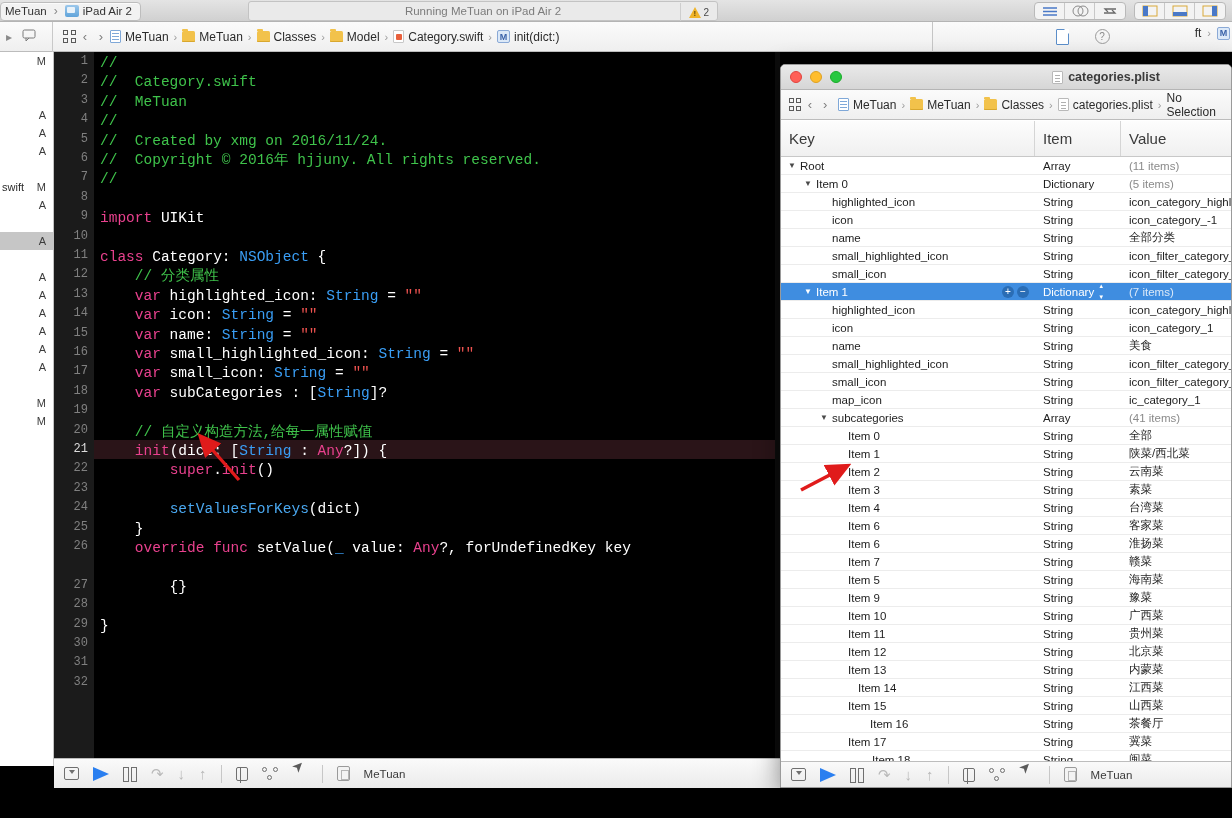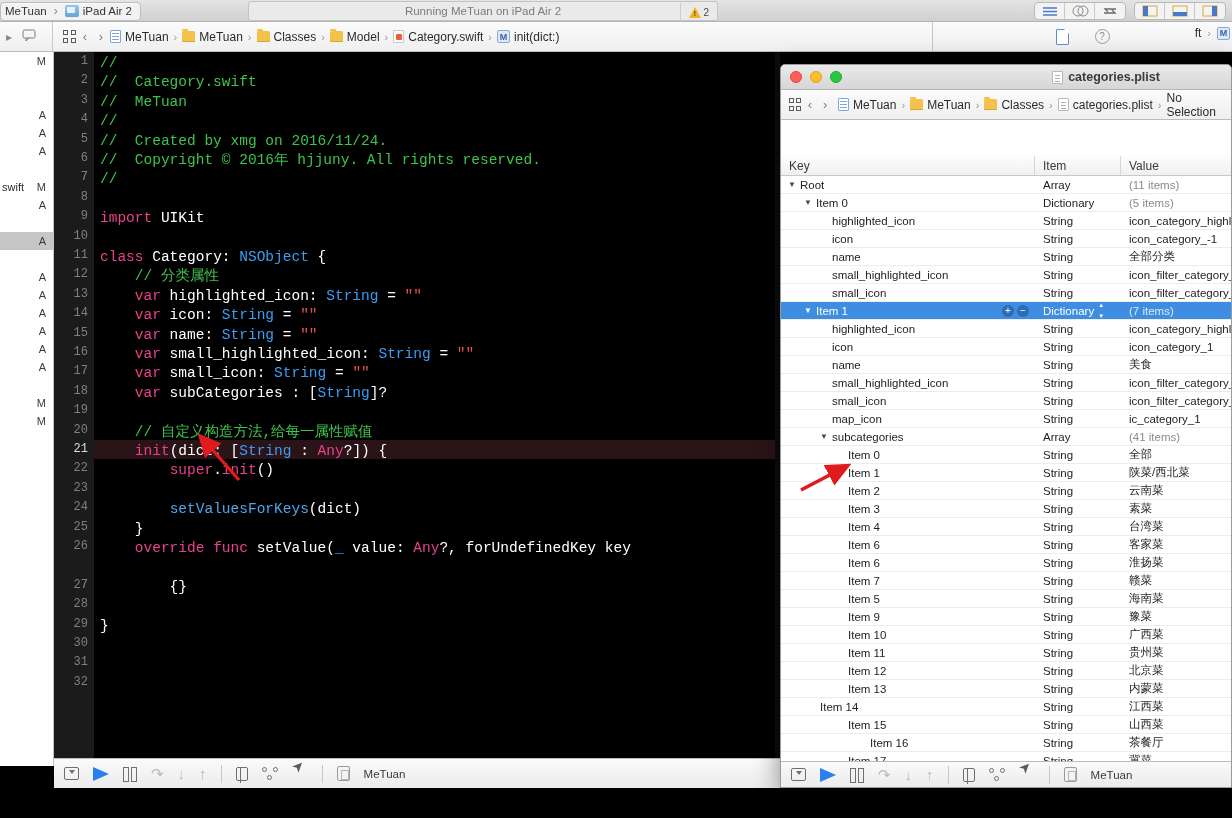--- a/index.html
+++ b/index.html
@@ -143,22 +143,22 @@
   .traffic { display:flex; gap:8px; padding-left:9px; }
   .tl { width:12px; height:12px; border-radius:50%; }
   .tl.r { background:#ff5f57; border:1px solid #e0443e;}
   .tl.y { background:#ffbd2e; border:1px solid #dea123;}
   .tl.g { background:#28c840; border:1px solid #1aab29;}
   .pl-title { position:absolute; left:0; right:0; text-align:center; font-size:12.5px; color:#3a3a3a; font-weight:bold;
               display:flex; align-items:center; justify-content:center; gap:5px; padding-left:200px; }
   .pl-jumpbar { height:30px; background:linear-gradient(#fbfbfb,#efefef); border-bottom:1px solid #bcbcbc;
                 display:flex; align-items:center; padding-left:8px; gap:2px; }
   .pl-table { position:absolute; left:0; top:56px; right:0; bottom:26px; overflow:hidden; background:#fff;}
-  .pl-head { display:flex; height:20px; background:linear-gradient(#fdfdfd,#f0f0f0); border-bottom:1px solid #c8c8c8;
-             font-size:12px; color:#3a3a3a;margin-top:35px; }
+  .pl-head { display:flex; height:36px; background:linear-gradient(#fdfdfd,#f0f0f0); border-bottom:1px solid #c8c8c8;
+             font-size:15px; color:#3a3a3a; }
   .pl-head div { padding-left:8px; display:flex; align-items:center; border-right:1px solid #d5d5d5; }
   .col-key { width:254px; } .col-type { width:86px; } .col-val { flex:1; border-right:none !important; }
   .pl-row { display:flex; height:18px; font-size:11.5px; color:#1d1d1d; border-bottom:1px solid #ececec; align-items:center; }
   .pl-row.sel { background:#3f8de0; color:#fff; }
   .pl-row .c-key { width:254px; display:flex; align-items:center; white-space:nowrap; overflow:hidden; }
   .pl-row .c-type { width:86px; padding-left:8px; white-space:nowrap; display:flex; align-items:center; gap:4px;}
   .pl-row .c-val { flex:1; padding-left:8px; white-space:nowrap; overflow:hidden; }
   .pl-row .c-val.grey { color:#8a8a8a; }
   .pl-row.sel .c-val.grey { color:#dbe9f8; }
   .disc { width:10px; text-align:center; font-size:8px; color:#4a4a4a; flex:none;}
@@ -789,21 +789,21 @@
           <div class="c-key" style="padding-left: 54px;">
             <span class="disc"></span>
             <span style="padding-left: 3px;">Item 13</span>
           </div>
           <div class="c-type">
             <span>String</span>
           </div>
           <div class="c-val">内蒙菜</div>
         </div>
         <div class="pl-row">
-          <div class="c-key" style="padding-left: 26px;">
+          <div class="c-key" style="padding-left: 64px;">
             <span class="disc"></span>
             <span style="padding-left: 3px;">Item 14</span>
           </div>
           <div class="c-type">
             <span>String</span>
           </div>
           <div class="c-val">江西菜</div>
         </div>
         <div class="pl-row">
           <div class="c-key" style="padding-left: 54px;">

